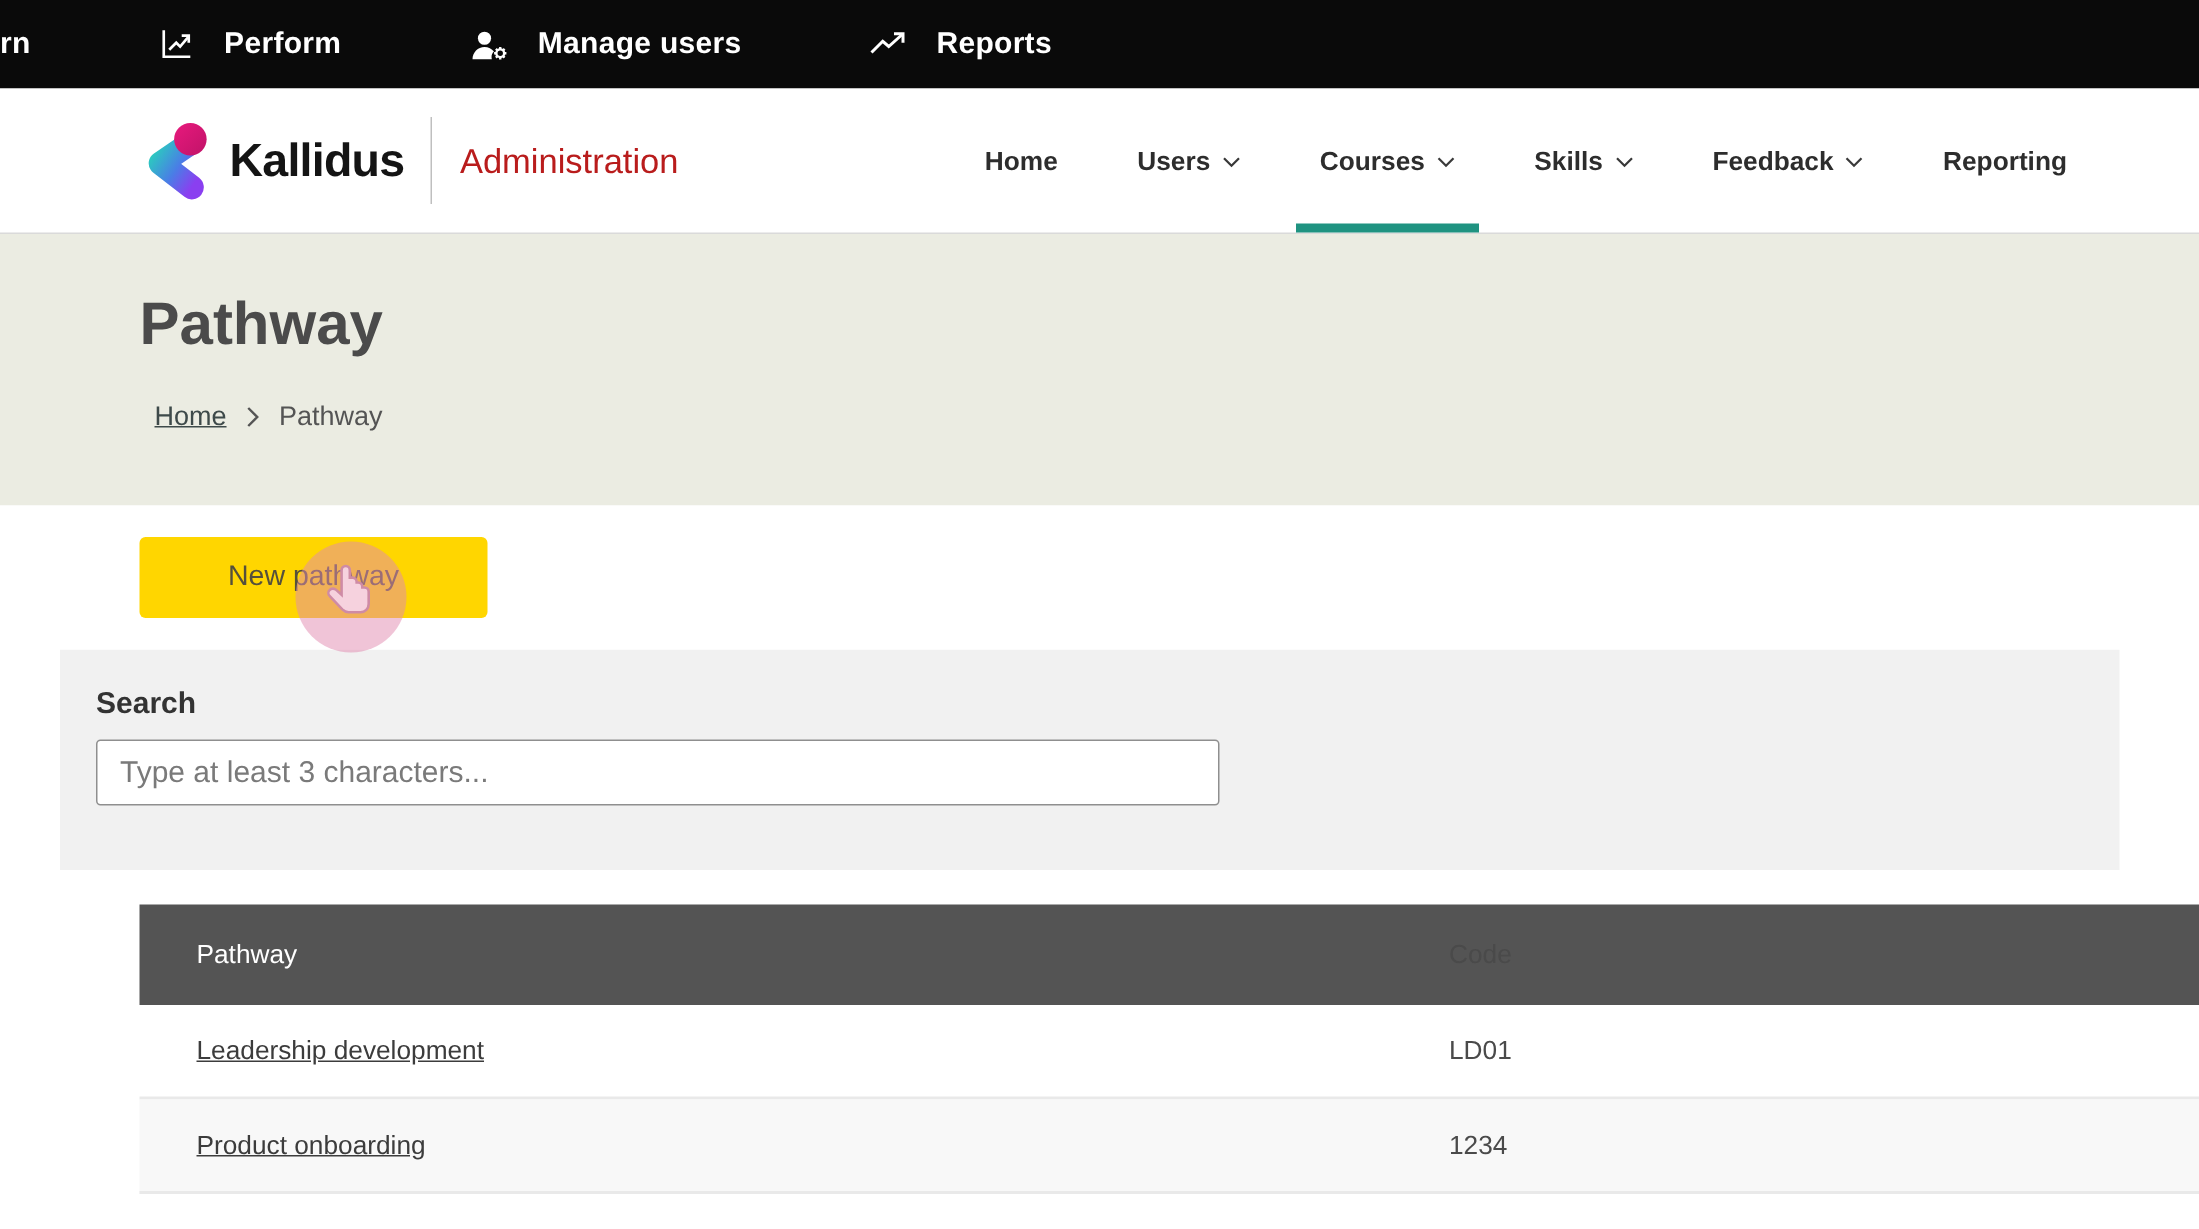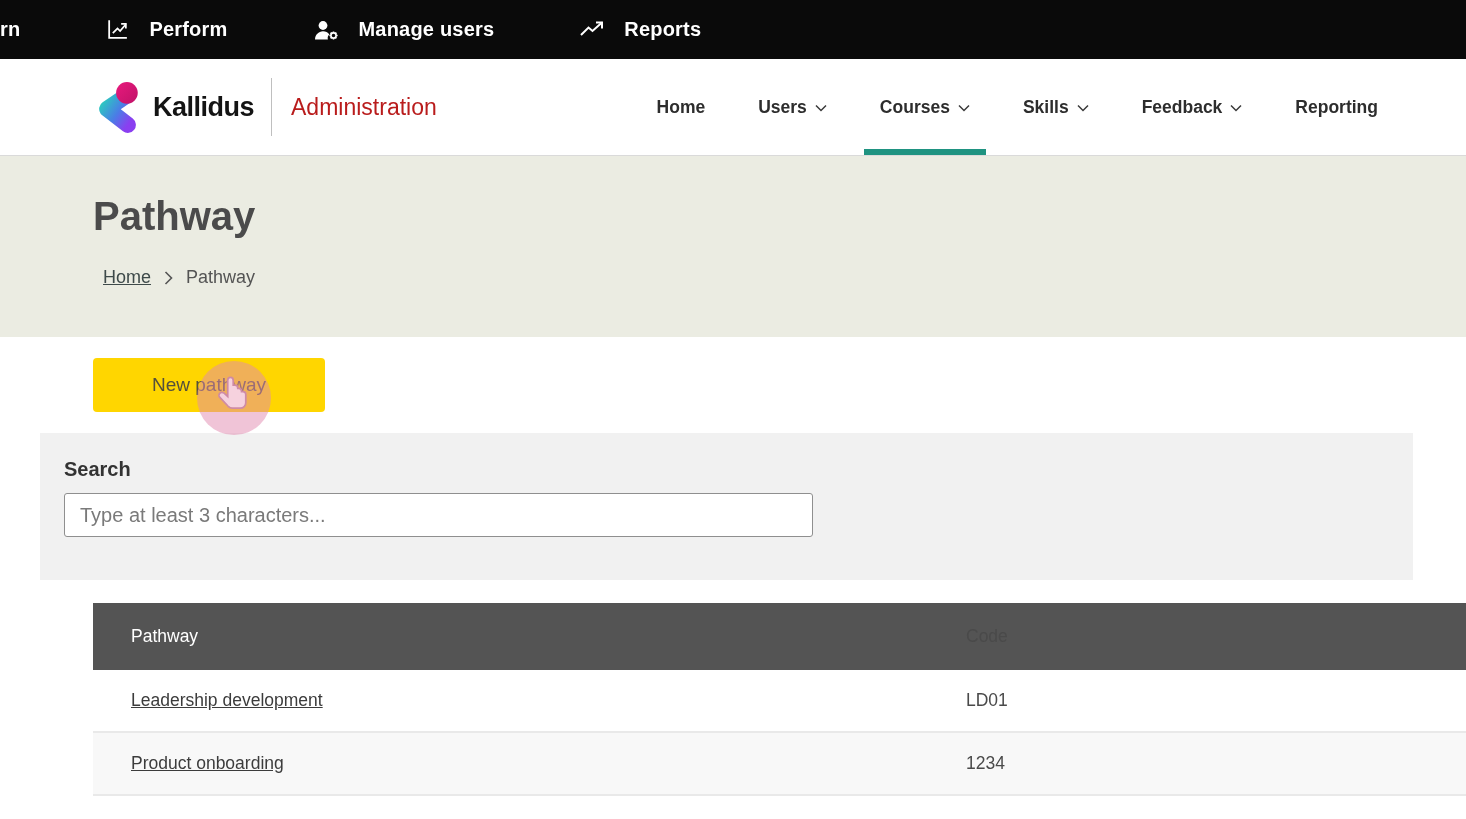--- a/index.html
+++ b/index.html
@@ -19,21 +19,21 @@
   .topbar-label { font-size:20px; font-weight:bold; letter-spacing:.2px; white-space:nowrap; }
   .topbar-icon { display:flex; align-items:center; }
 
   
   .header {
     height:97px; background:#ffffff; border-bottom:1px solid #dadada;
     display:flex; align-items:center; position:relative;
   }
   .logo-wrap { margin-left:93px; display:flex; align-items:center; }
   .brand {
-    font-size:27px; font-weight:800; color:#141414; margin-left:11px; letter-spacing:-0.5px;
+    font-size:31px; font-weight:800; color:#141414; margin-left:11px; letter-spacing:-0.5px;
   }
   .brand-divider { width:1px; height:58px; background:#bfbfbf; margin:0 19px 0 17px; }
   .product-name { font-size:23px; color:#b91c1c; }
 
   .admin-nav {
     margin-left:auto; margin-right:88px; height:100%;
     display:flex; align-items:center; gap:53px;
     font-size:17.5px; font-weight:bold; color:#2d2d2d;
   }
   .nav-item {

